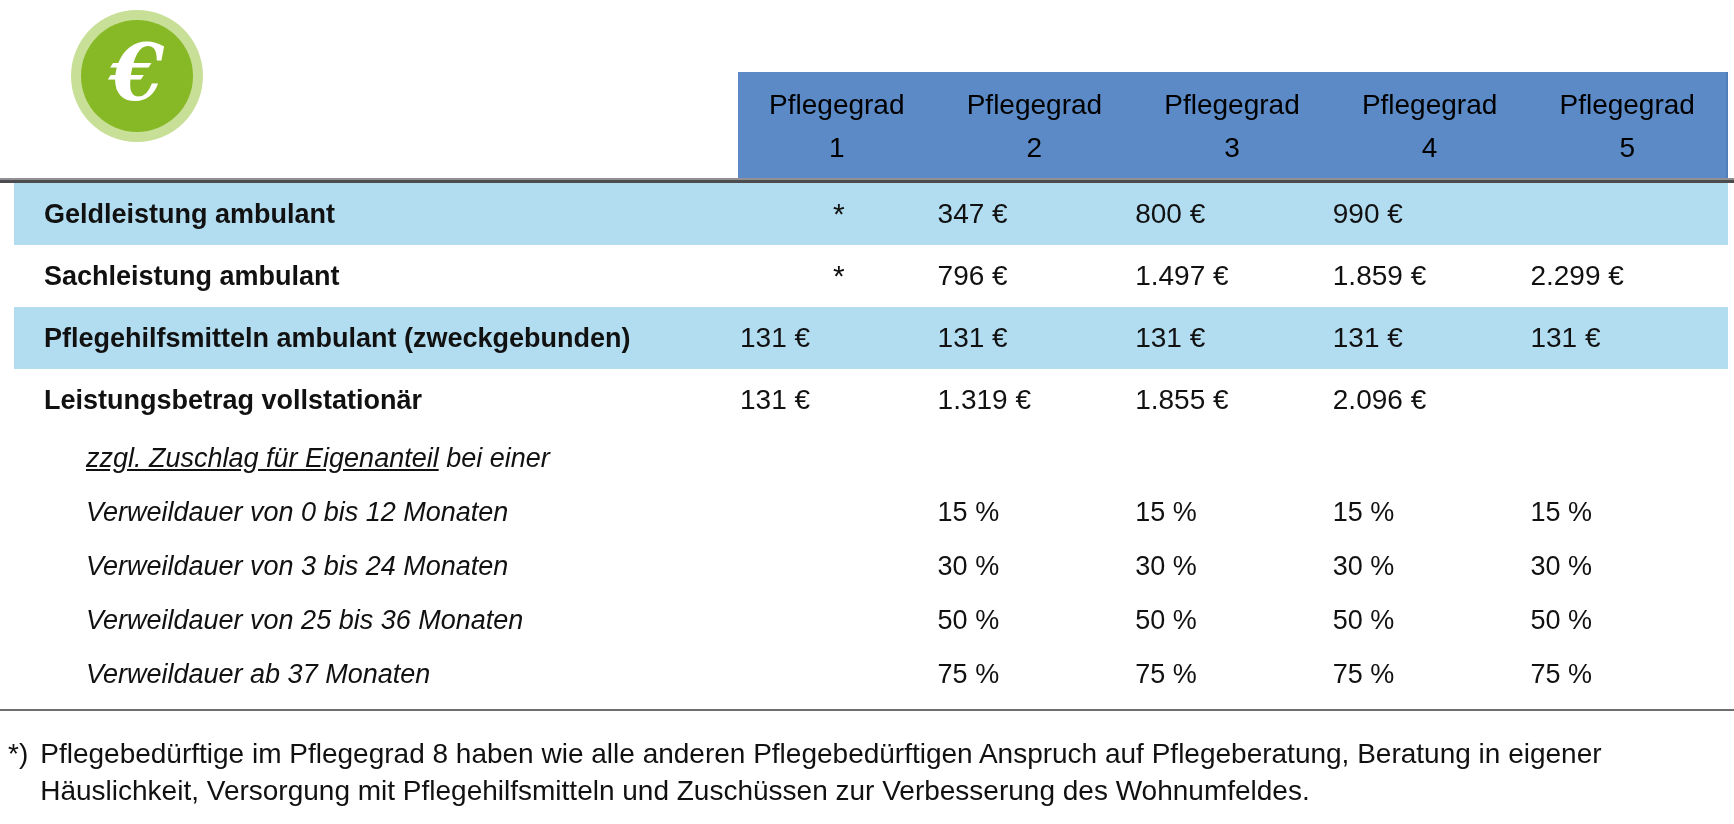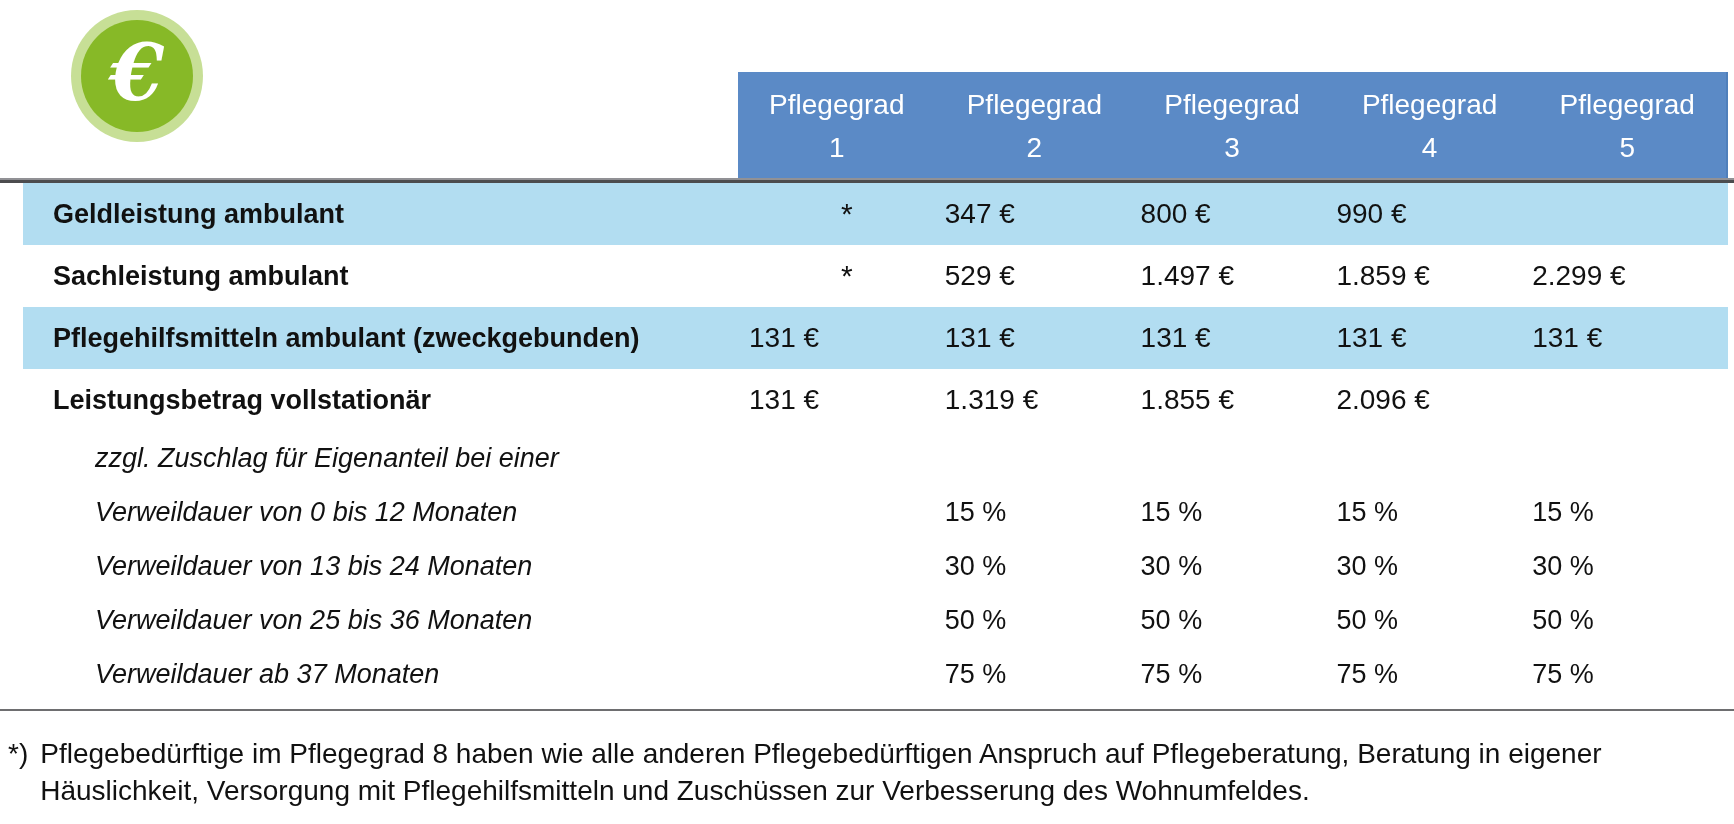--- a/index.html
+++ b/index.html
@@ -34,43 +34,43 @@
   
   .header-row{
     margin-left:738px;width:990px;height:106px;margin-top:72px;
     display:grid;grid-template-columns:repeat(5,1fr);
     background:#5b8ac6;
     border-right:2px solid #4f7fbb;
     box-sizing:border-box;
   }
   .hcell{
     display:flex;flex-direction:column;align-items:center;justify-content:center;
-    color:#ffffff;font-size:28px;line-height:1;gap:15px;padding-top:2px;
+    color:#000000;font-size:28px;line-height:1;gap:15px;padding-top:2px;
   }
 
   
   .rule-top{
     width:1734px;height:5px;
     background:#4c4c4e;border-top:2px solid #919195;box-sizing:border-box;
   }
 
   
   .trow{
-    margin-left:23px;margin-right:6px;
+    margin-left:14px;margin-right:6px;
     display:grid;grid-template-columns:726px repeat(5,1fr);
     align-items:center;
     height:62px;
   }
   .trow.shaded{background:#b2ddf1;}
   .trow.sub{height:54px;}
   .lbl{font-weight:bold;font-size:27px;padding-left:30px;white-space:nowrap;}
   .sub .lbl{
     font-weight:normal;font-style:italic;padding-left:72px;font-size:27px;
   }
-  .lbl .ul{}
+  .lbl .ul{text-decoration:underline;}
   .val{font-size:28px;text-align:left;padding-right:24px;white-space:nowrap;}
   .val.center{text-align:center;padding-right:0;font-size:30px;}
   .sub .val{font-size:27px;}
 
   
   .rule-bottom{width:1734px;height:2px;background:#6e6e70;margin-top:8px;}
   .footnote{
     display:flex;gap:12px;
     margin:24px 0 0 8px;width:1620px;
     font-size:28px;line-height:37px;
@@ -117,21 +117,21 @@
     <div class="lbl">Geldleistung ambulant</div>
     <div class="val center">*</div>
     <div class="val">347 €</div>
     <div class="val">800 €</div>
     <div class="val">990 €</div>
   </div>
 
   <div class="trow">
     <div class="lbl">Sachleistung ambulant</div>
     <div class="val center">*</div>
-    <div class="val">529 €</div>
+    <div class="val">796 €</div>
     <div class="val">1.497 €</div>
     <div class="val">1.859 €</div>
     <div class="val">2.299 €</div>
   </div>
 
   <div class="trow shaded">
     <div class="lbl">Pflegehilfsmitteln ambulant (zweckgebunden)</div>
     <div class="val">131 €</div>
     <div class="val">131 €</div>
     <div class="val">131 €</div>
@@ -161,21 +161,21 @@
   <div class="trow sub">
     <div class="lbl">Verweildauer von 0 bis 12 Monaten</div>
     <div class="val"></div>
     <div class="val">15 %</div>
     <div class="val">15 %</div>
     <div class="val">15 %</div>
     <div class="val">15 %</div>
   </div>
 
   <div class="trow sub">
-    <div class="lbl">Verweildauer von 13 bis 24 Monaten</div>
+    <div class="lbl">Verweildauer von 3 bis 24 Monaten</div>
     <div class="val"></div>
     <div class="val">30 %</div>
     <div class="val">30 %</div>
     <div class="val">30 %</div>
     <div class="val">30 %</div>
   </div>
 
   <div class="trow sub">
     <div class="lbl">Verweildauer von 25 bis 36 Monaten</div>
     <div class="val"></div>

